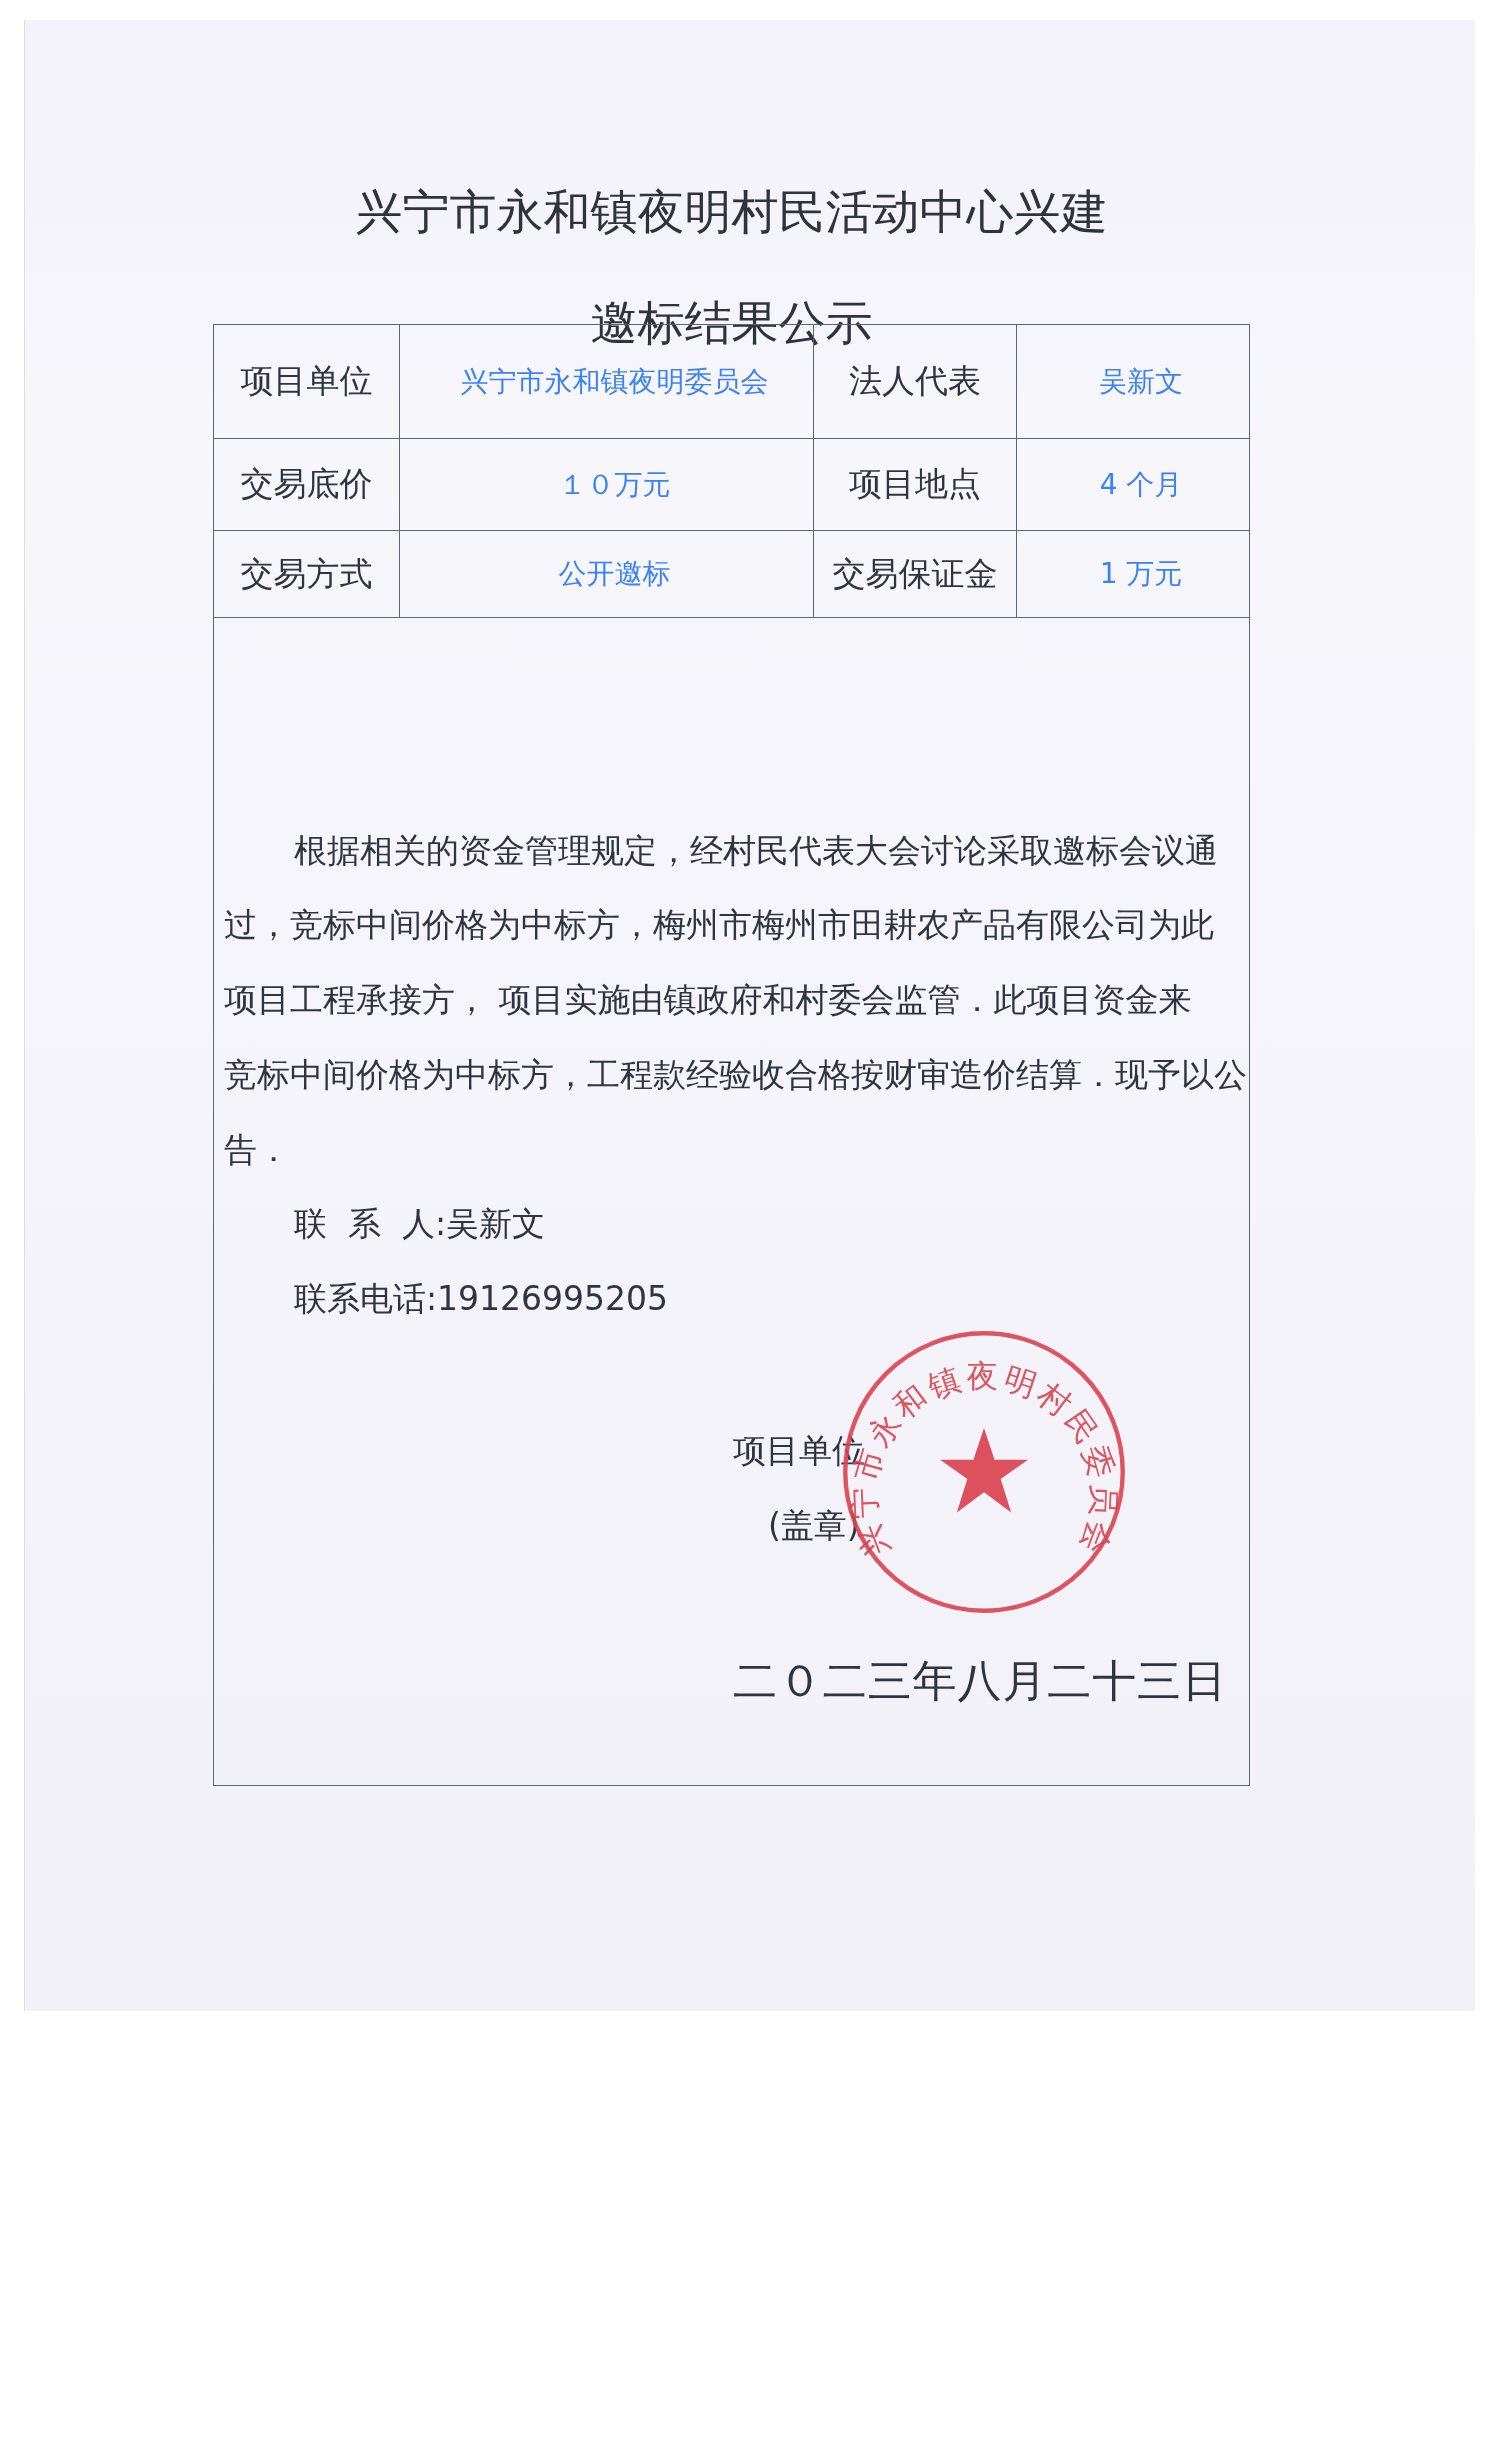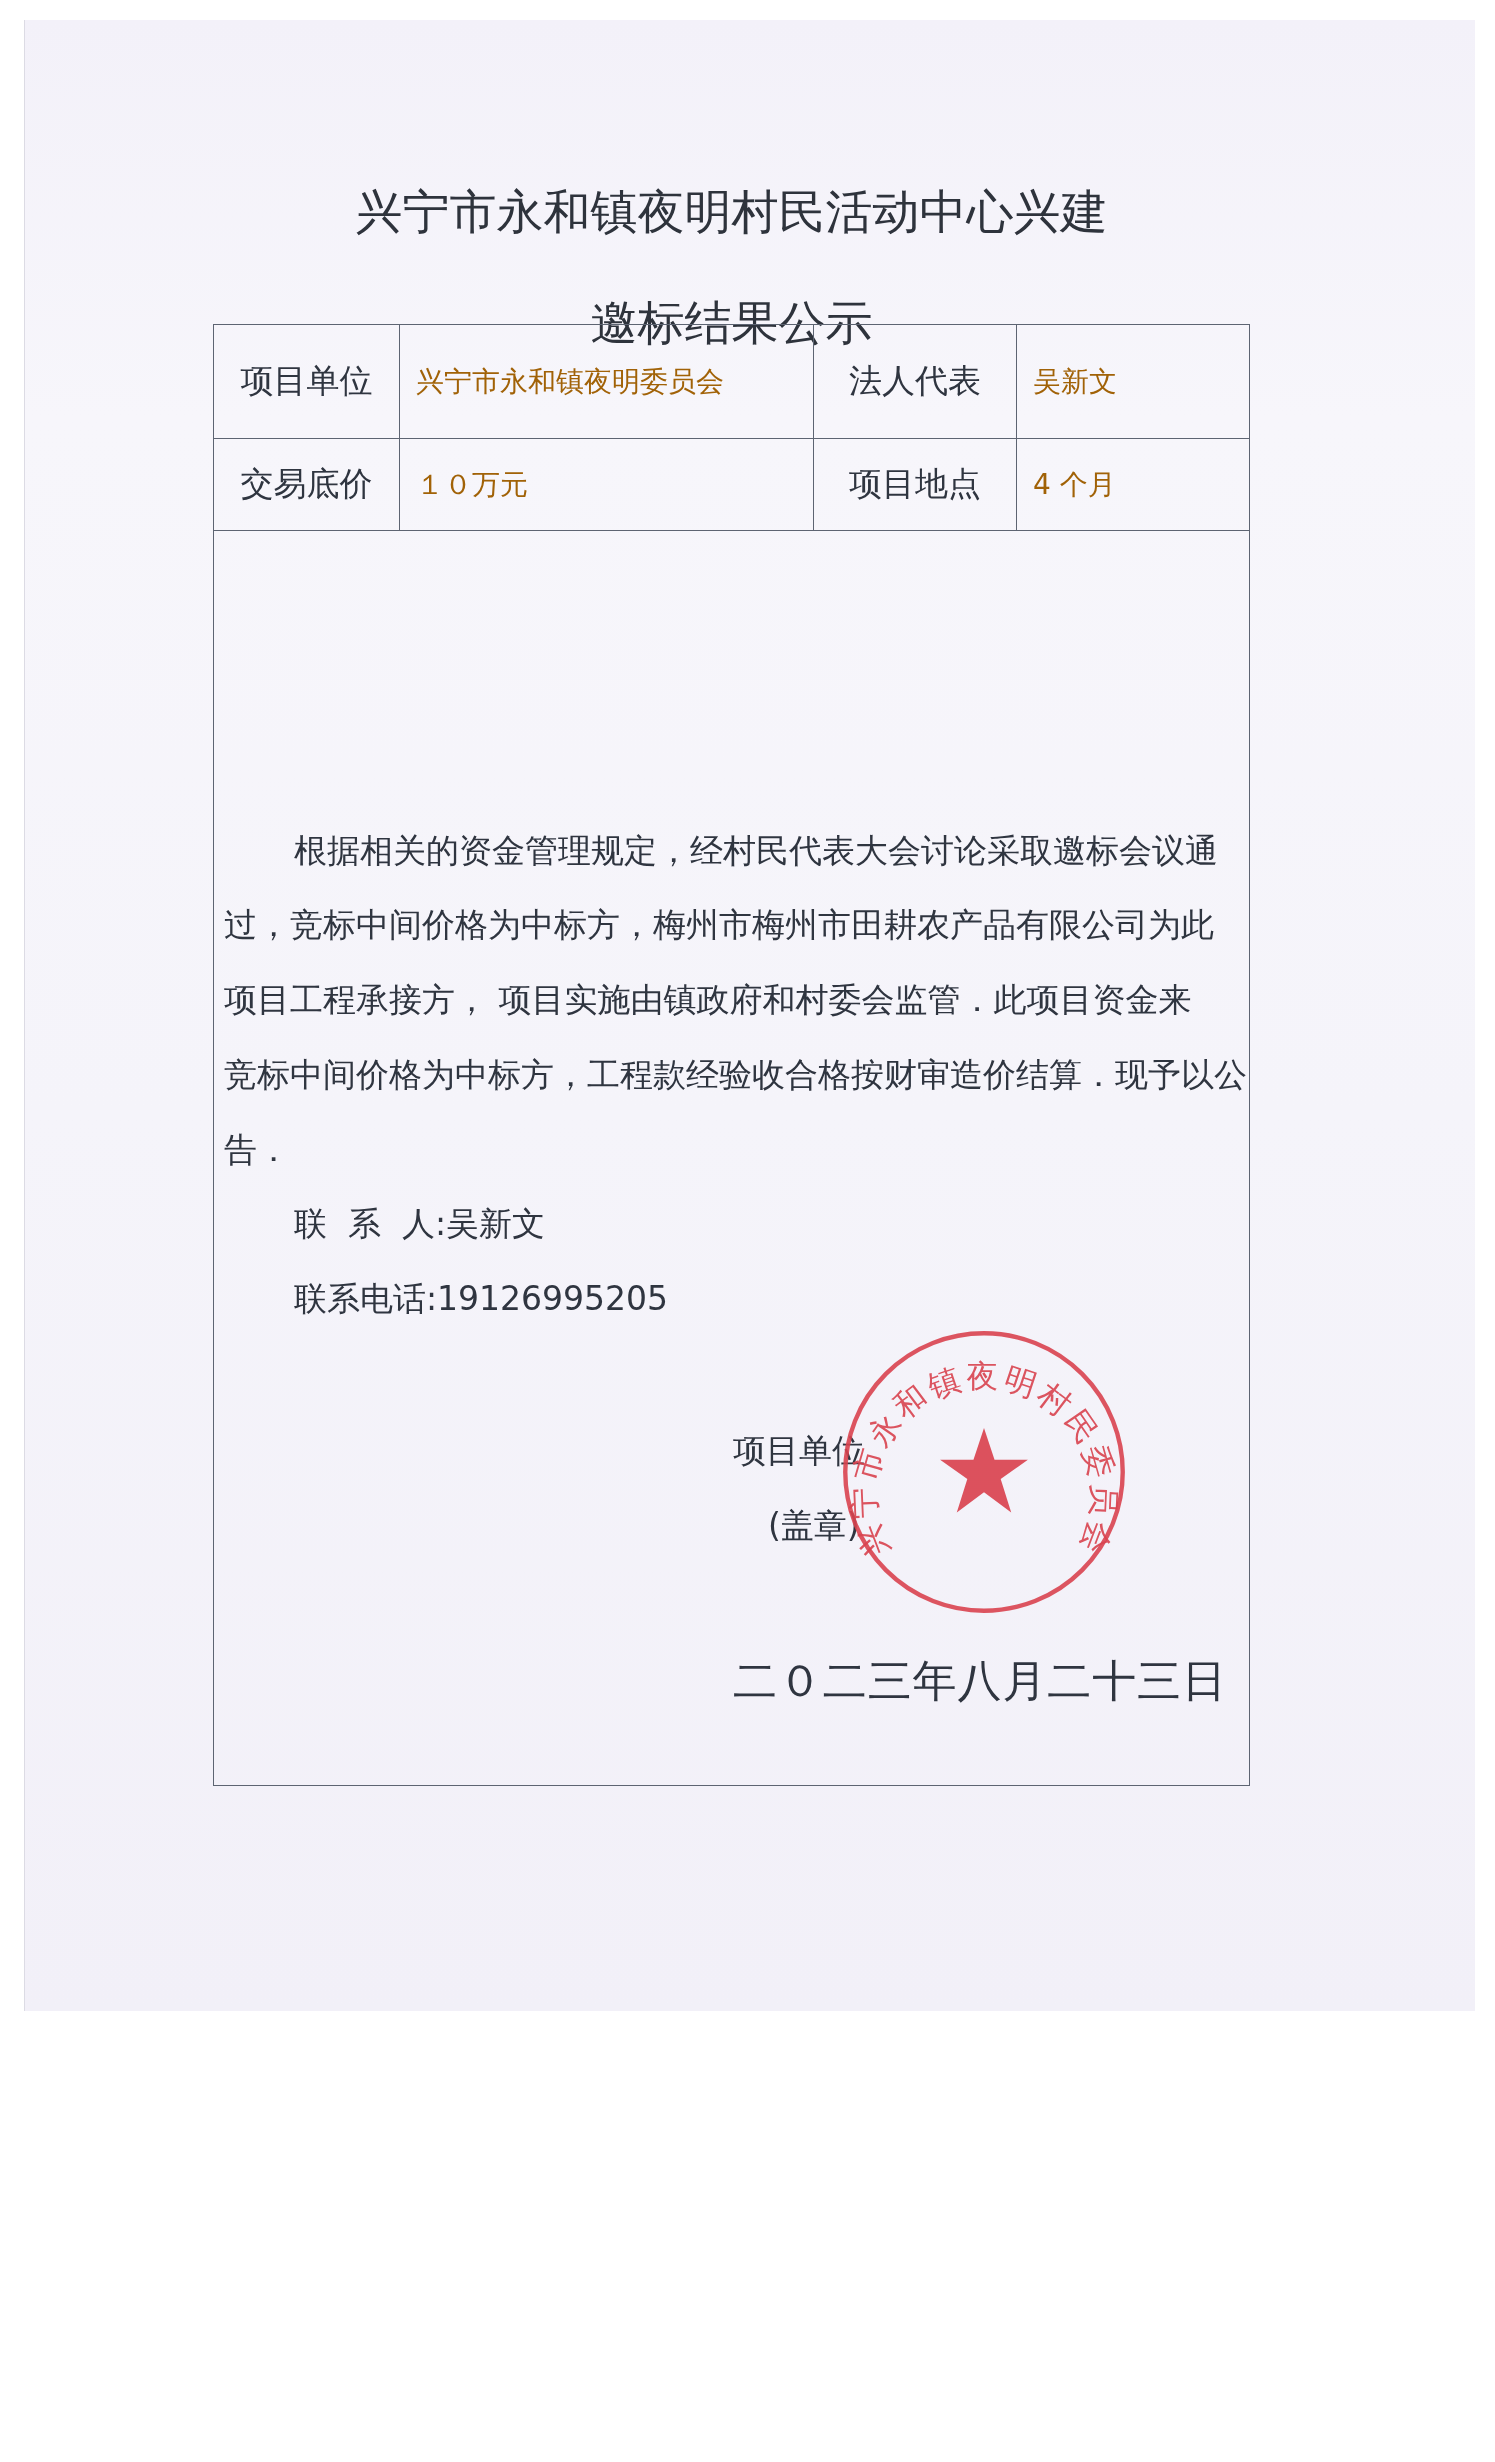--- a/index.html
+++ b/index.html
@@ -30,21 +30,21 @@
     border-collapse: collapse; table-layout: fixed;
   }
   table.info td {
     border: 1.8px solid #5d6472; padding: 0; vertical-align: middle; white-space: nowrap;
   }
   table.info tr.r1 td { height: 113px; }
   table.info tr.r2 td { height: 114px; }
   table.info tr.r3 td { height: 91px; }
   table.info tr.r4 td { height: 86px; }
   td.lab { font-size: 33px; text-align: center; color: #2f3540; }
-  td.val { font-size: 28px; padding-left: 16px !important; color: #a16207; }
+  td.val { font-size: 28px; padding-left: 16px !important; color: #3b82f6; text-align: center; }
 
   .body {
     position: absolute; left: 224px; width: 1016px;
     font-size: 33px; line-height: 1; color: #2f3540; white-space: nowrap;
   }
   .line { position: absolute; left: 0; }
   .indent { left: 70px; }
 
   .sign {
     position: absolute; font-size: 33px; line-height: 1; color: #2f3540; white-space: nowrap;
@@ -77,20 +77,26 @@
     <td class="val">兴宁市永和镇夜明委员会</td>
     <td class="lab">法人代表</td>
     <td class="val">吴新文</td>
   </tr>
   <tr class="r3">
     <td class="lab">交易底价</td>
     <td class="val">１０万元</td>
     <td class="lab">项目地点</td>
     <td class="val">4 个月</td>
   </tr>
+  <tr class="r4">
+    <td class="lab">交易方式</td>
+    <td class="val">公开邀标</td>
+    <td class="lab">交易保证金</td>
+    <td class="val">1 万元</td>
+  </tr>
 </tbody>
   </table>
 
 <div class="body" style="top:0">
   <div class="line indent" style="top:834px">根据相关的资金管理规定，经村民代表大会讨论采取邀标会议通</div>
   <div class="line" style="top:908px">过，竞标中间价格为中标方，梅州市梅州市田耕农产品有限公司为此</div>
   <div class="line" style="top:983px">项目工程承接方，  项目实施由镇政府和村委会监管．此项目资金来</div>
   <div class="line" style="top:1058px">竞标中间价格为中标方，工程款经验收合格按财审造价结算．现予以公</div>
   <div class="line" style="top:1133px">告．</div>
   <div class="line indent" style="top:1207px; white-space:pre">联  系  人:吴新文</div>

